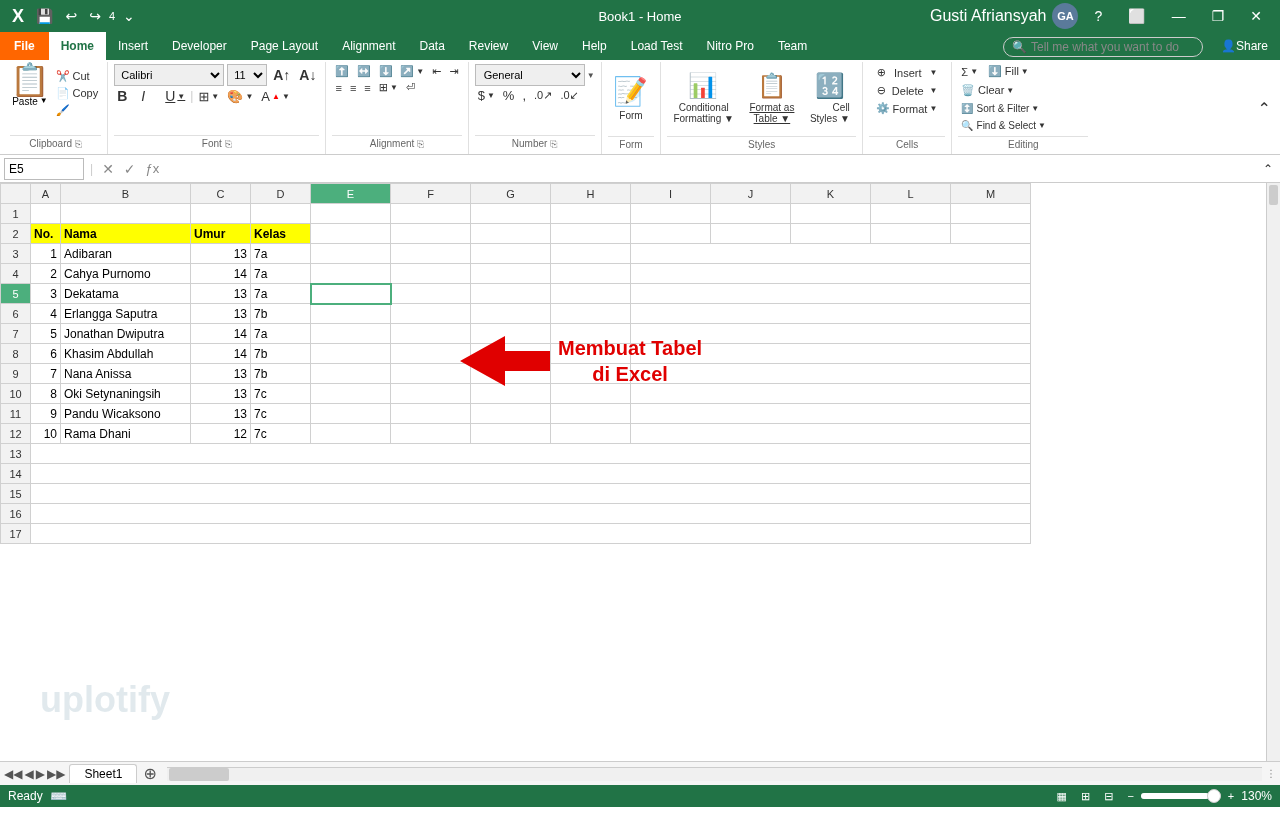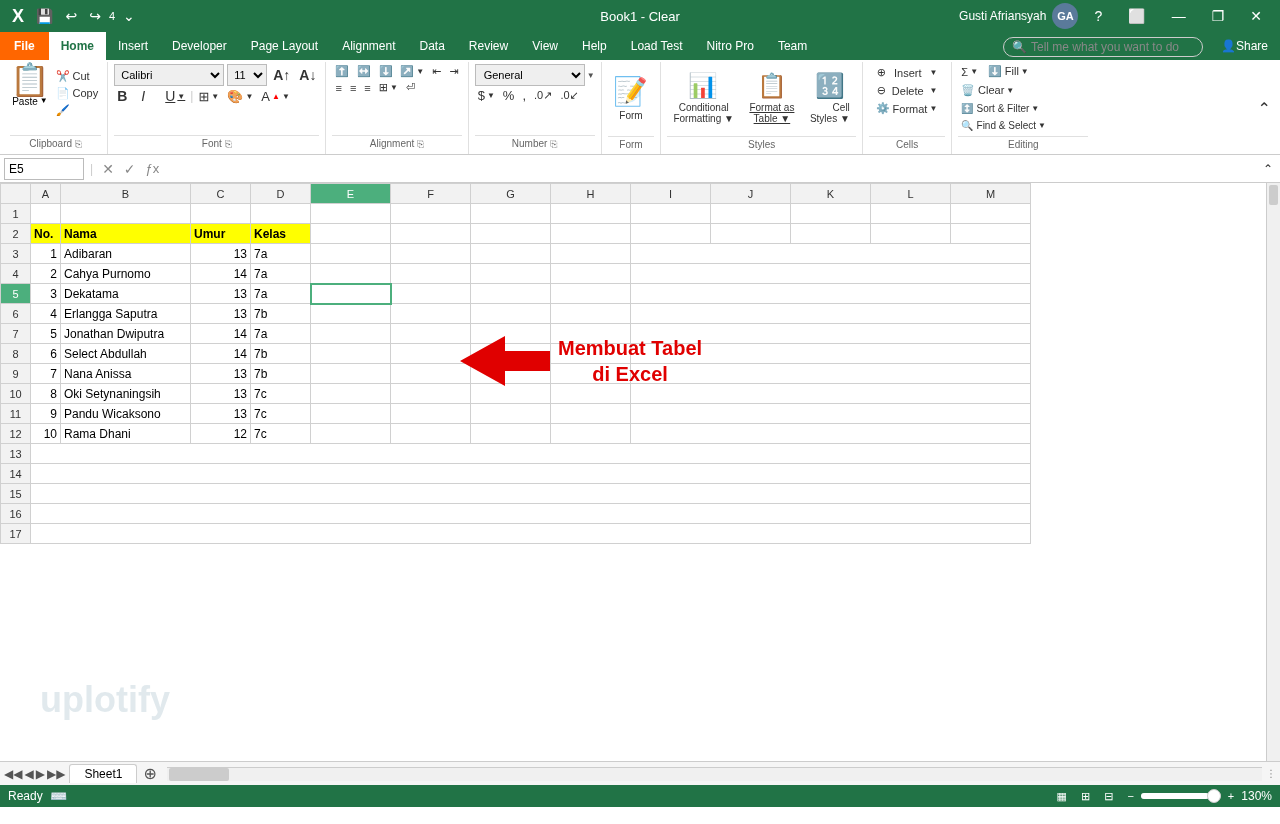--- a/index.html
+++ b/index.html
@@ -309,25 +309,25 @@
         <span style="font-size:18px; font-weight:bold; color:white;">X</span>
       </button>
       <button class="qat-btn" title="Save">💾</button>
       <button class="qat-btn" title="Undo">↩</button>
       <button class="qat-btn" title="Redo">↪</button>
       <span style="font-size:11px; color:white;">4</span>
       <button class="qat-btn" title="Customize">⌄</button>
     </div>
   </div>
   <div class="title-bar-center">
-    <span>Book1 - Clear</span>
+    <span>Book1 - Home</span>
   </div>
   <div class="title-bar-right">
     <div style="display:flex; align-items:center; gap:6px;">
-      <span style="font-size:12px;">Gusti Afriansyah</span>
+      <span style="font-size:16px;">Gusti Afriansyah</span>
       <div style="width:26px; height:26px; background:#5a7a9a; border-radius:50%; display:flex; align-items:center; justify-content:center; color:white; font-size:11px; font-weight:bold;">
         <span>GA</span>
       </div>
       <button class="win-btn">?</button>
       <button class="win-btn">⬜</button>
       <button class="win-btn">—</button>
       <button class="win-btn">❐</button>
       <button class="win-btn close">✕</button>
     </div>
   </div>
@@ -650,21 +650,21 @@
             <td></td>
             <td></td>
             <td></td>
             <td></td>
             <td colspan="5"></td>
           </tr>
 
           <tr>
             <th class="row-header">8</th>
             <td class="cell-right">6</td>
-            <td class="cell-left">Select Abdullah</td>
+            <td class="cell-left">Khasim Abdullah</td>
             <td class="cell-right">14</td>
             <td class="cell-left">7b</td>
             <td></td>
             <td></td>
             <td></td>
             <td></td>
             <td colspan="5"></td>
           </tr>
 
           <tr>

